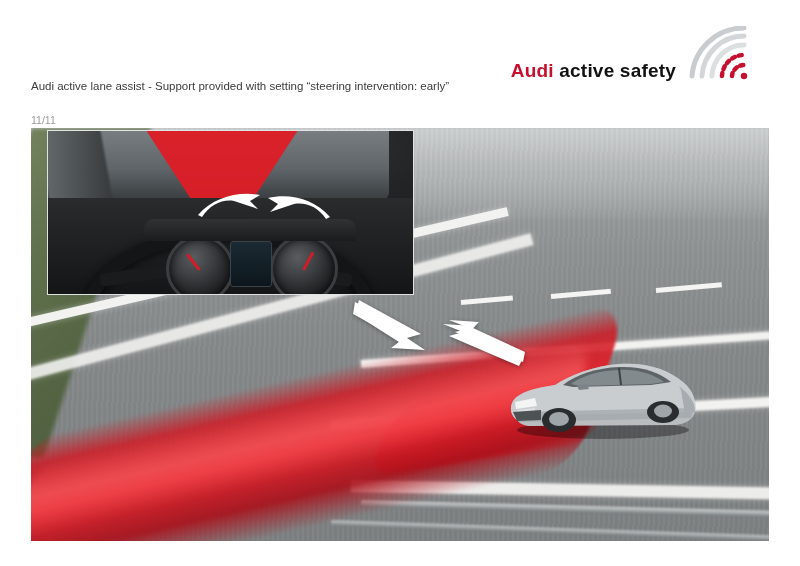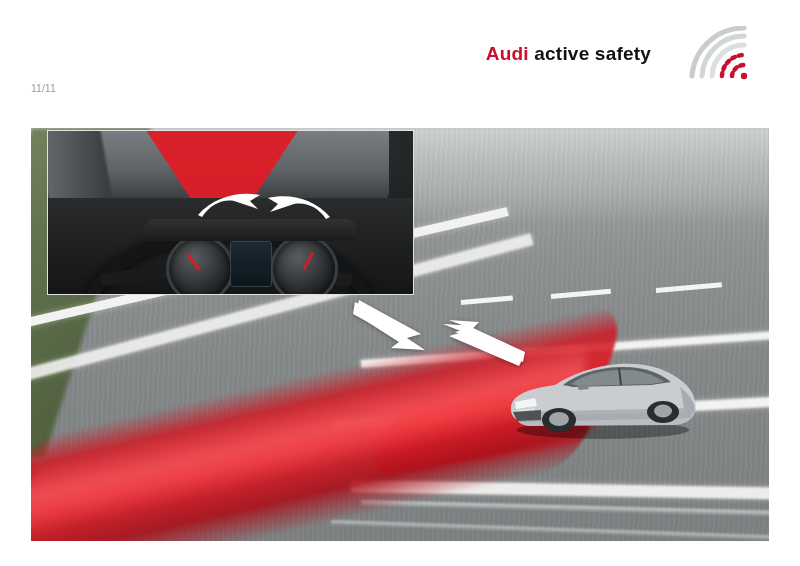--- a/index.html
+++ b/index.html
@@ -14,23 +14,22 @@
     overflow: hidden;
     position: relative;
   }
 
   
   .brand {
     position: absolute;
     top: 26px;
     right: 28px;
     display: flex;
-    align-items: center;
+    align-items: flex-end;
     height: 56px;
-    gap: 25px;
   }
   .brand-text {
     font-size: 19px;
     font-weight: bold;
     letter-spacing: 0.2px;
     white-space: nowrap;
   }
   .brand-audi { color: #c8102e; }
   .brand-rest { color: #111111; }
   .brand-mark {
@@ -58,21 +57,21 @@
   .title-en {
     font-size: 11.5px;
     color: #3c3c3c;
     line-height: 15px;
     margin-top: 1px;
     white-space: nowrap;
   }
   .page-no {
     font-size: 10.5px;
     color: #9b9b9b;
-    margin-top: 4px;
+    margin-top: 20px;
   }
 
   
   .figure {
     position: absolute;
     left: 31px;
     top: 128px;
     width: 738px;
     height: 413px;
     overflow: hidden;
@@ -271,20 +270,21 @@
         <path d="M26,50 A32,32 0 0 1 58,19" stroke="#dcdfe0" stroke-width="5"></path>
         <path d="M36,50 A22,22 0 0 1 58,29" stroke="#c8102e" stroke-width="4.5" stroke-dasharray="3 4"></path>
         <path d="M46,50 A12,12 0 0 1 58,39" stroke="#c8102e" stroke-width="4.5" stroke-dasharray="3 4"></path>
       </g>
       <circle cx="58" cy="50" r="3.2" fill="#c8102e"></circle>
     </svg>
   </div>
 </div>
 
 <div class="titles">
+  <div class="title-en">Audi active lane assist - Support provided with setting “steering intervention: early”</div>
   <div class="page-no">11/11</div>
 </div>
 
 <div class="figure">
   <div class="road-stage">
     <div class="horizon-blur"></div>
     <div class="asphalt"></div>
     <div class="verge"></div>
 
     <div class="lane" style="left:-30px; top:196px; width:520px; height:9px; transform:rotate(-13deg); filter:blur(.7px);"></div>

